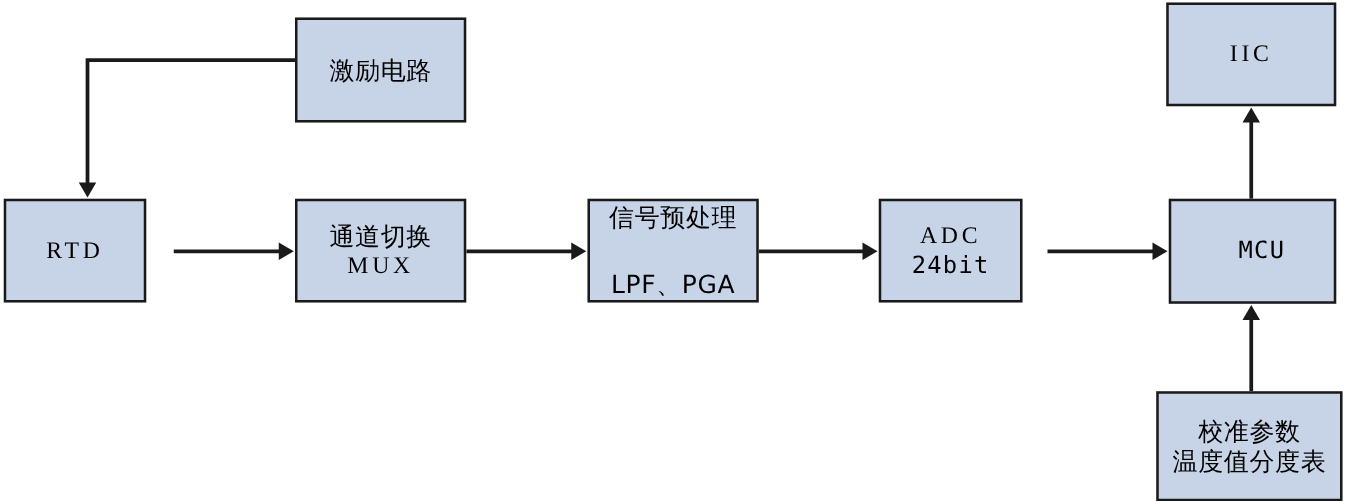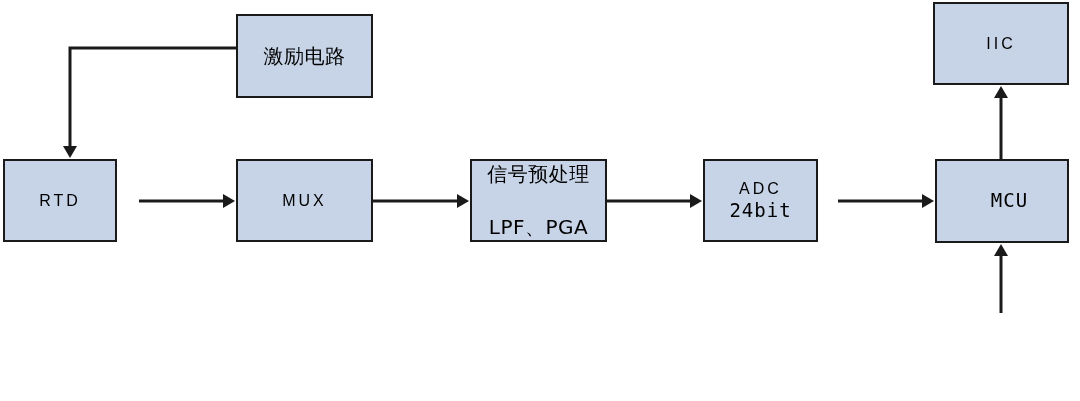--- a/index.html
+++ b/index.html
@@ -45,22 +45,22 @@
   .cjk {
     font-family: "DejaVu Sans", "Liberation Sans", sans-serif;
     font-size: 20px;
   }
   .latin {
     font-family: "DejaVu Sans Mono", "Liberation Mono", monospace;
     font-size: 19px;
     letter-spacing: 1px;
   }
   .latin-wide {
-    font-family: Liberation Sans, sans-serif;
-    font-size: 16px;
+    font-family: Liberation Serif, serif;
+    font-size: 19px;
     letter-spacing: 3px;
   }
 </style>
 </head>
 <body>
 
 <div id="diagram-canvas">
 
   <svg id="edge-layer" viewBox="0 0 1080 401" xmlns="http://www.w3.org/2000/svg">
       <path d="M 236 48 L 70 48 L 70 152" fill="none" stroke="#1a1a1a" stroke-width="3"></path>
@@ -81,20 +81,21 @@
 
   <div class="node" id="node-excitation" style="left: 236px; top: 14px; width: 137px; height: 84px; background: rgb(199, 212, 231); border-color: rgb(26, 26, 26);">
     <span class="line cjk">激励电路</span>
   </div>
 
   <div class="node" id="node-rtd" style="left: 3px; top: 159px; width: 114px; height: 83px; background: rgb(199, 212, 231); border-color: rgb(26, 26, 26);">
     <span class="line latin-wide">RTD</span>
   </div>
 
   <div class="node" id="node-mux" style="left: 236px; top: 159px; width: 137px; height: 83px; background: rgb(199, 212, 231); border-color: rgb(26, 26, 26);">
+    <span class="line cjk">通道切换</span>
     <span class="line latin-wide">MUX</span>
   </div>
 
   <div class="node" id="node-preproc" style="left: 470px; top: 159px; width: 137px; height: 83px; background: rgb(199, 212, 231); border-color: rgb(26, 26, 26); gap: 28px;">
     <span class="line cjk">信号预处理</span>
     <span class="line cjk">LPF、PGA</span>
   </div>
 
   <div class="node" id="node-adc" style="left: 703px; top: 159px; width: 115px; height: 83px; background: rgb(199, 212, 231); border-color: rgb(26, 26, 26);">
     <span class="line latin-wide">ADC</span>
@@ -102,14 +103,18 @@
   </div>
 
   <div class="node" id="node-mcu" style="left: 935px; top: 159px; width: 134px; height: 84px; background: rgb(199, 212, 231); border-color: rgb(26, 26, 26); padding-left: 15px;">
     <span class="line latin">MCU</span>
   </div>
 
   <div class="node" id="node-iic" style="left: 933px; top: 2px; width: 136px; height: 83px; background: rgb(199, 212, 231); border-color: rgb(26, 26, 26);">
     <span class="line latin-wide">IIC</span>
   </div>
 
+  <div class="node" id="node-calibration" style="left: 925px; top: 313px; width: 149px; height: 88px; background: rgb(199, 212, 231); border-color: rgb(26, 26, 26);">
+    <span class="line cjk">校准参数</span>
+    <span class="line cjk">温度值分度表</span>
+  </div>
 
 </div>
 
 </body></html>

